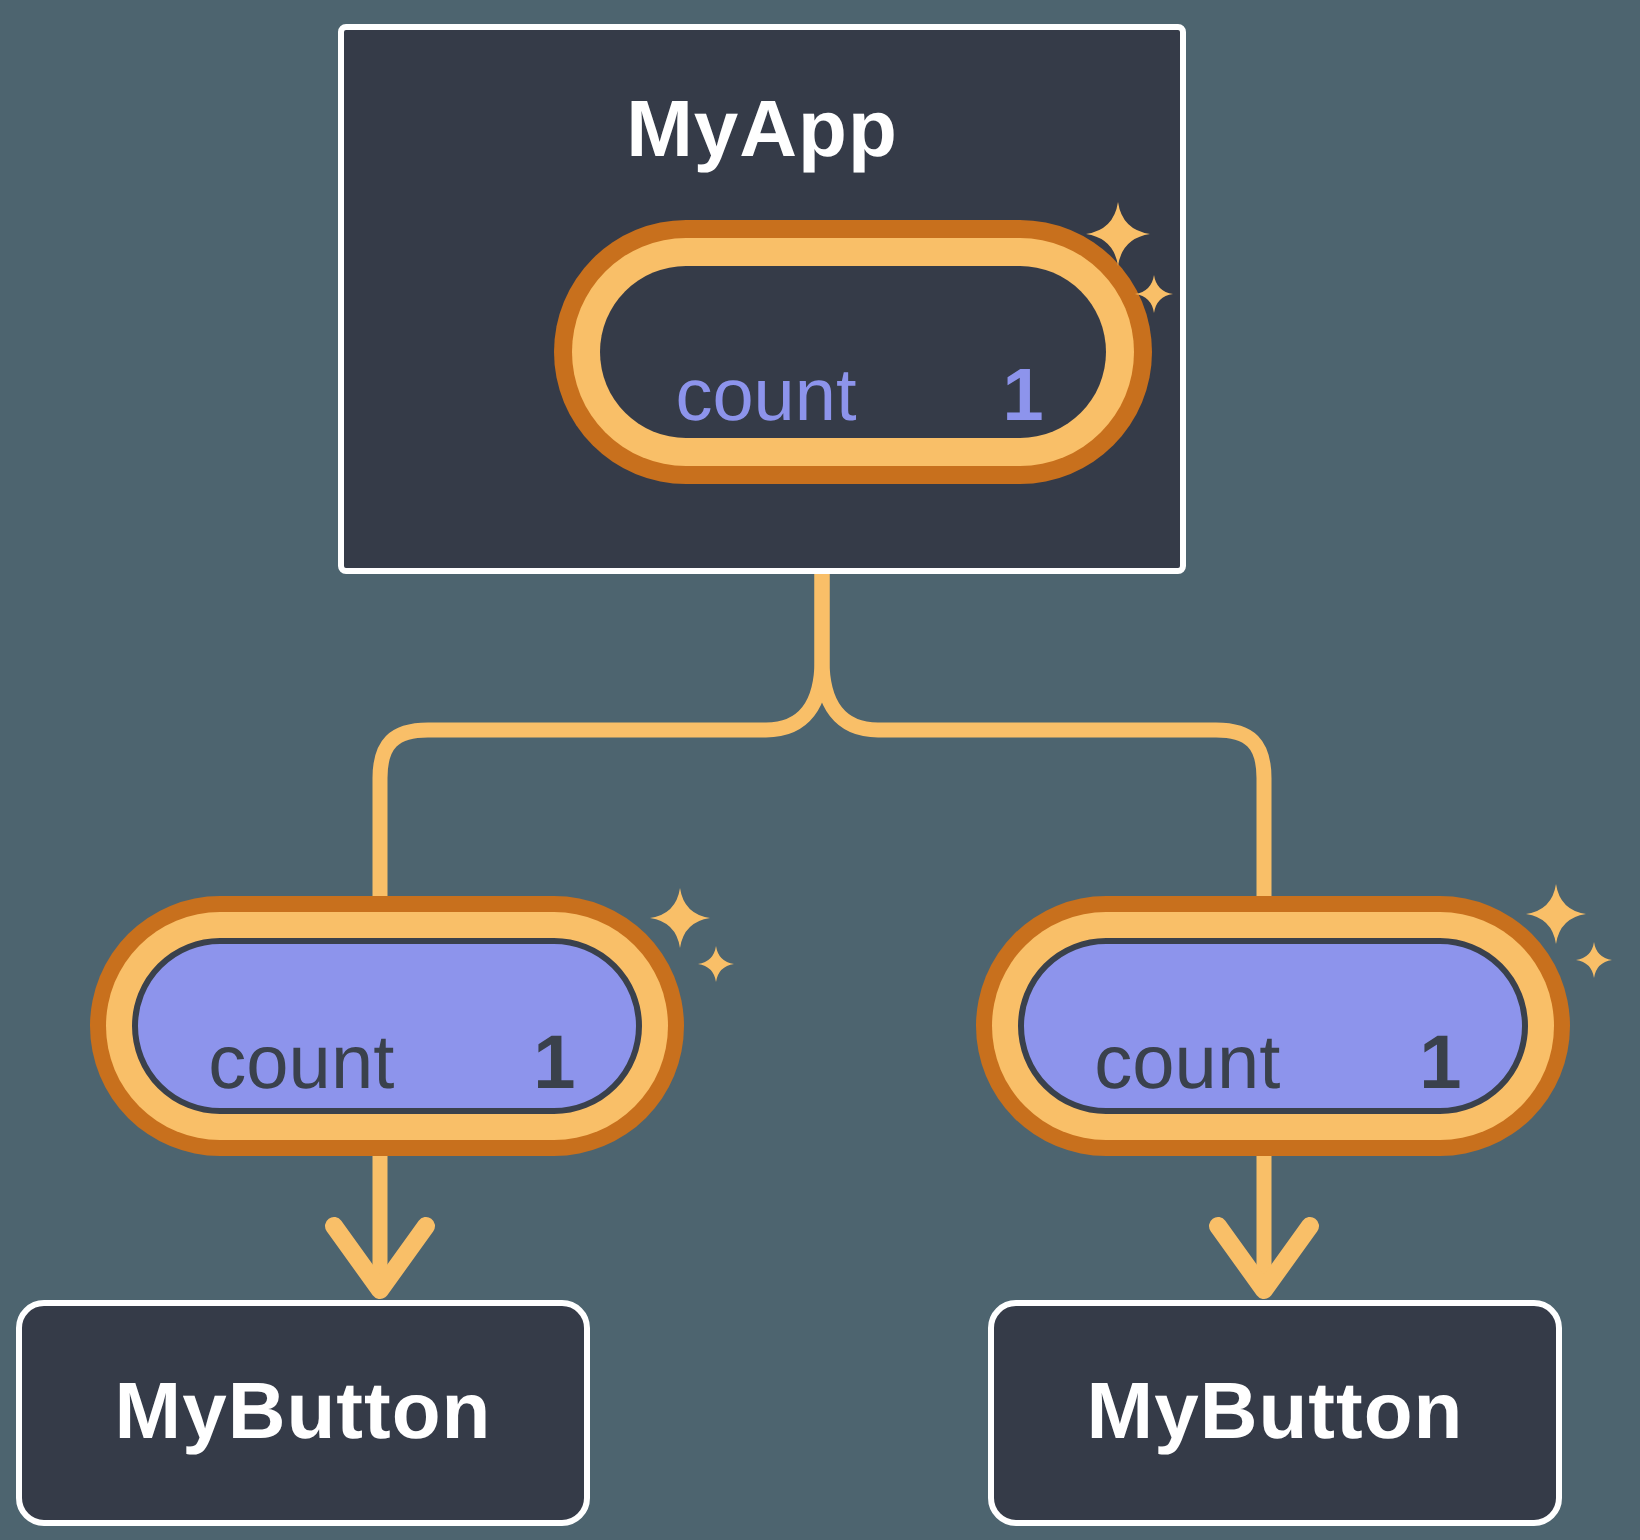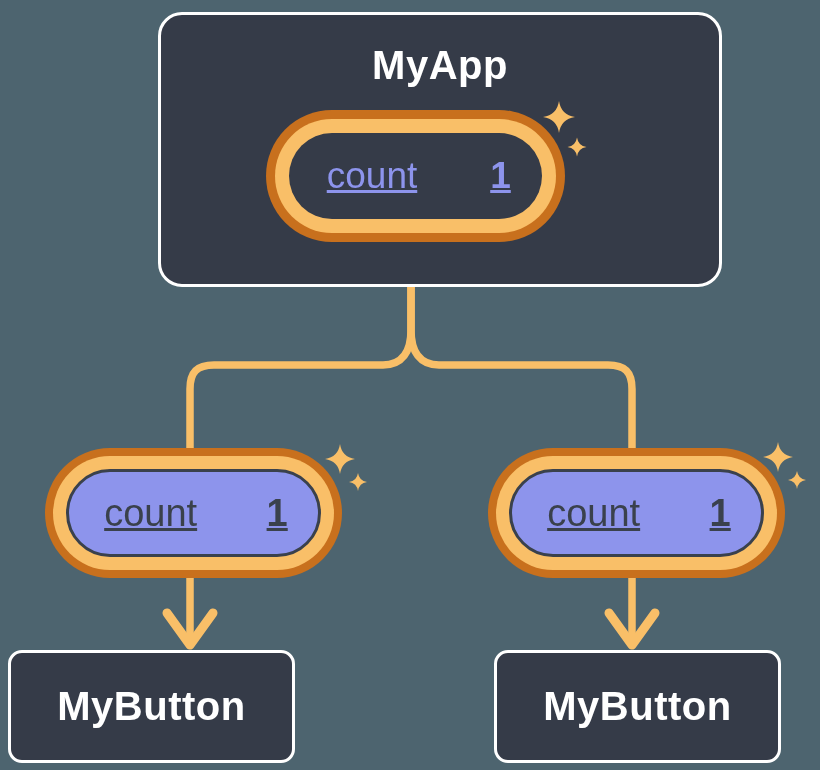--- a/index.html
+++ b/index.html
@@ -22,23 +22,23 @@
   .connector-layer { z-index: 1; }
   .sparkle-layer  { z-index: 6; }
 
   .card {
     position: absolute;
     background: #353b48;
     border: 3px solid #ffffff;
     box-sizing: border-box;
   }
   .parent-card {
-    left: 158px; top: 12px;
-    width: 564px; height: 275px;
-    border-radius: 24px;
+    left: 169px; top: 12px;
+    width: 424px; height: 275px;
+    border-radius: 4px;
     z-index: 2;
   }
   .card-title {
     position: absolute;
     left: 0; right: 0; top: 28px;
     text-align: center;
     color: #ffffff;
     font-size: 40px;
     font-weight: 600;
     letter-spacing: 0.5px;
@@ -55,26 +55,25 @@
     font-weight: 600;
     letter-spacing: 0.5px;
     z-index: 2;
   }
   .child-left  { left: 8px; }
   .child-right { left: 494px; }
 
   .pill {
     position: absolute;
     display: flex;
-    align-items: center;
+    align-items: flex-end;
     border-radius: 999px;
     box-sizing: border-box;
     overflow: hidden;
     z-index: 4;
-    text-decoration: underline;
   }
   .pill .sect {
     display: flex;
     align-items: center;
     justify-content: center;
   }
   .pill .name  { flex: 2 1 0; }
   .pill .value { flex: 1 1 0; font-weight: 700; }
   .pill .divider { width: 4px; flex: 0 0 4px; }
 

